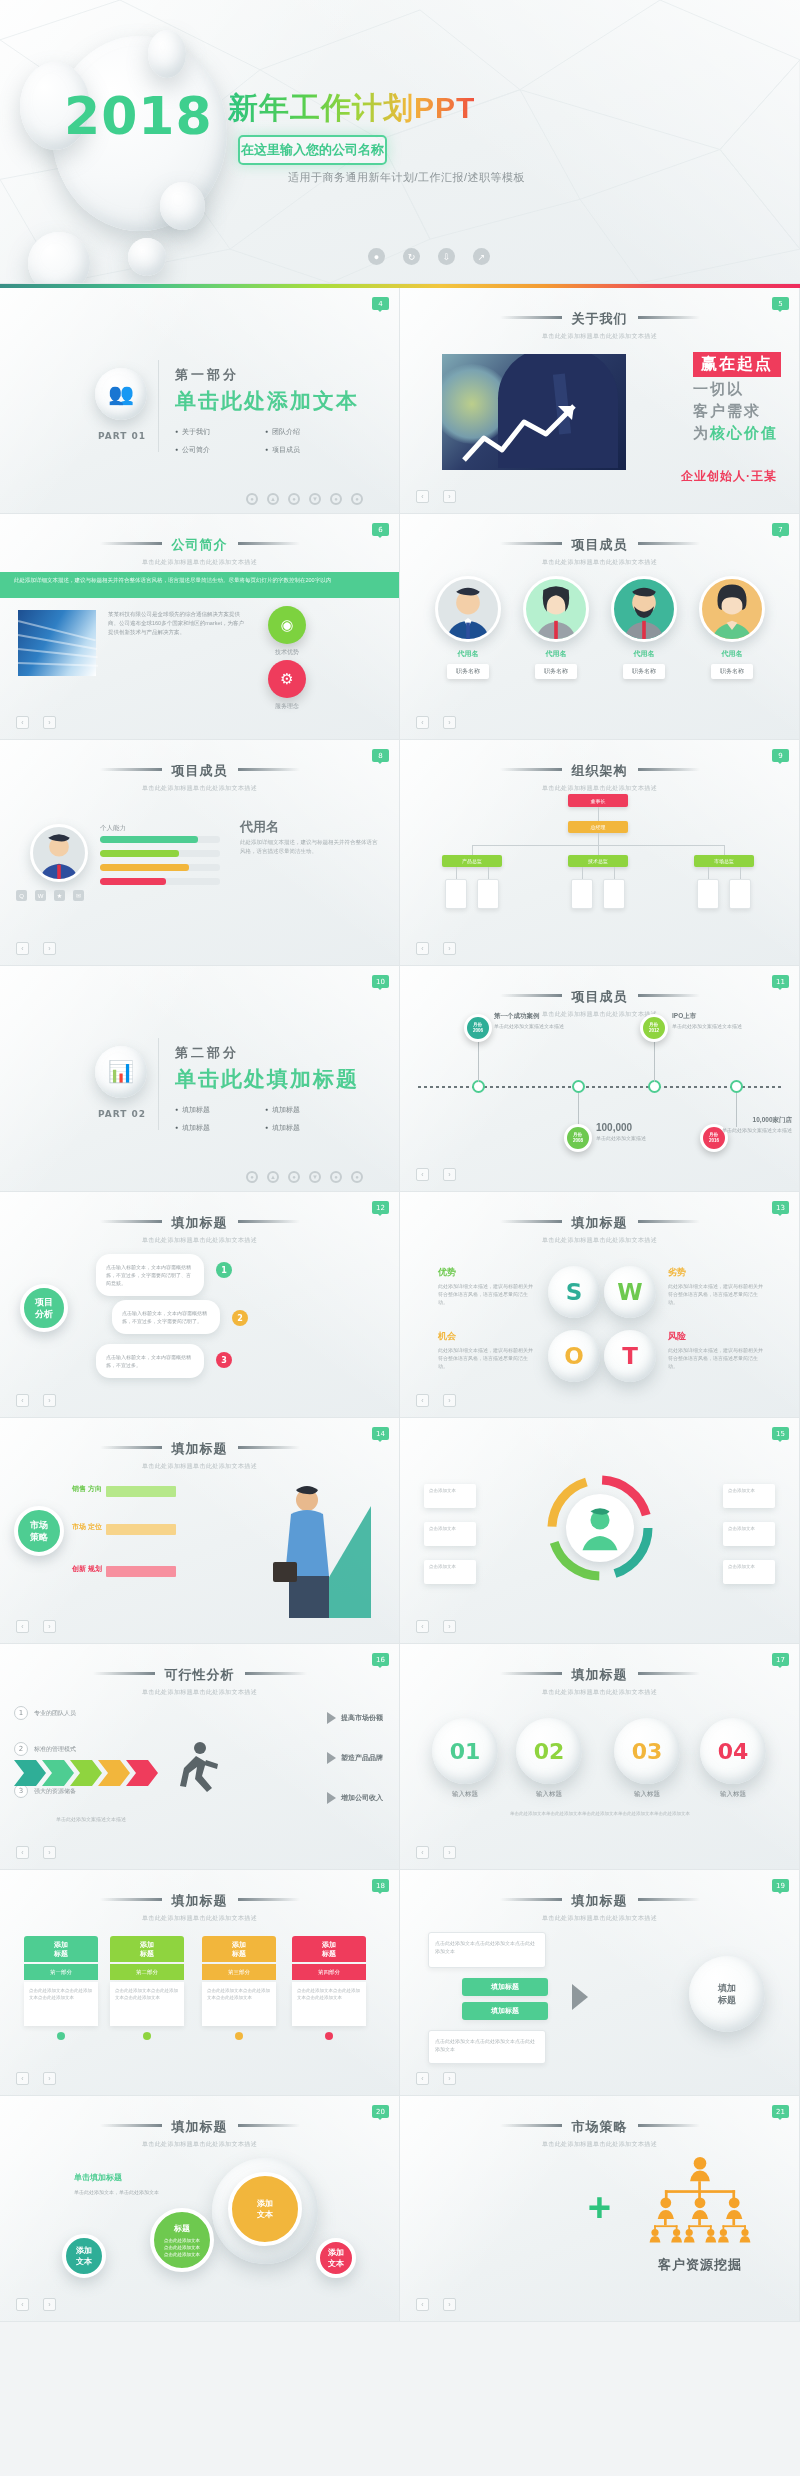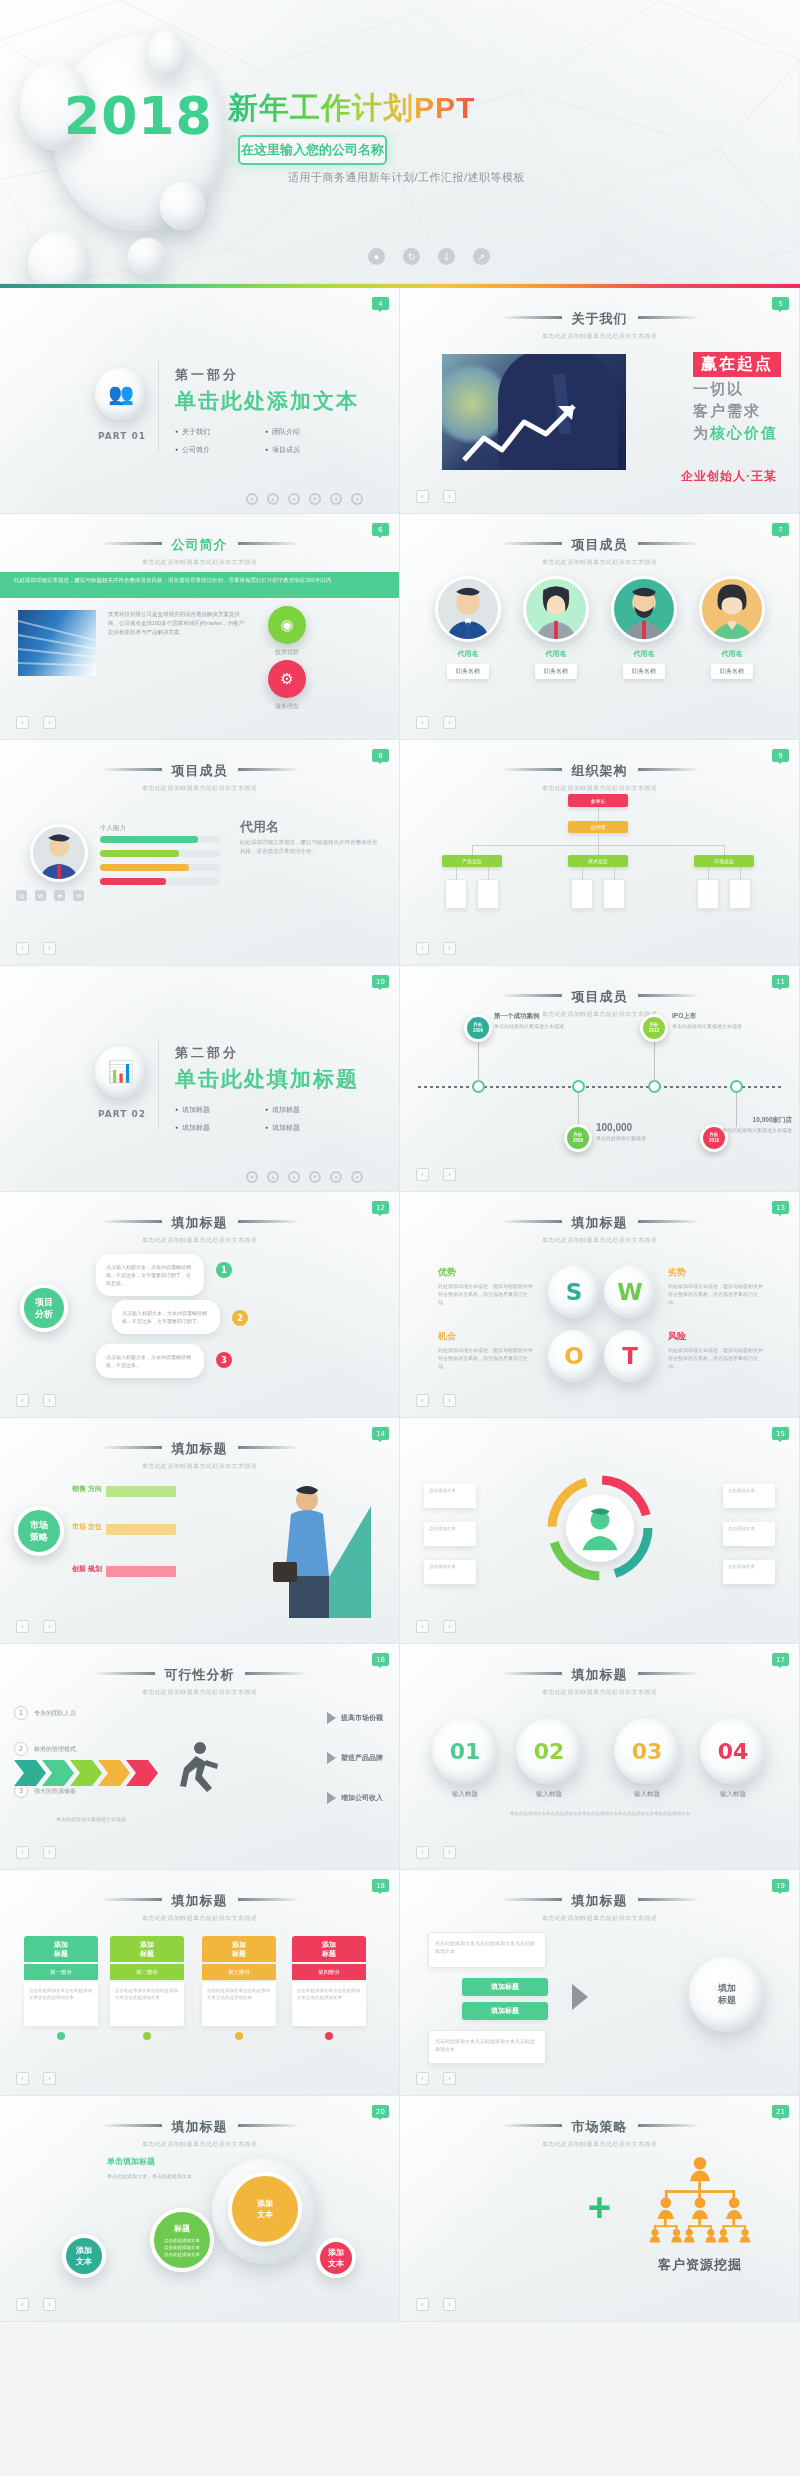--- a/index.html
+++ b/index.html
@@ -256,21 +256,21 @@
     box-shadow:0 8px 18px rgba(120,135,142,.3), inset -4px -5px 12px rgba(190,202,208,.5);
     display:flex;align-items:center;justify-content:center;text-align:center;
     font-size:9px;font-weight:bold;color:#6f797d;line-height:12px;}
 
   
   .cz{position:absolute; border-radius:50%; display:flex; flex-direction:column; align-items:center;
     justify-content:center; text-align:center; color:#fff; font-weight:bold; border:4px solid #fff;
     box-shadow:0 6px 14px rgba(120,135,142,.3);}
   .cz .ttl{font-size:8px; line-height:11px;}
   .cz .bd{font-size:4.5px; line-height:7px; font-weight:normal; margin-top:3px;}
-  .cz-txt{position:absolute; left:74px; top:60px; width:120px;margin-left:33px;}
+  .cz-txt{position:absolute; left:74px; top:76px; width:120px;}
   .cz-txt .h{font-size:8px;font-weight:bold;color:#4ecd92;}
   .cz-txt .b{font-size:5px;line-height:9px;color:#a6aeb1;margin-top:5px;}
 
   
   .mp{position:absolute; top:60px; width:150px; text-align:center;}
   .mp .lbl{font-size:13px;font-weight:bold;color:#5a6468;margin-top:6px;letter-spacing:1px;}
   .mp-plus{position:absolute; left:50%; top:96px; transform:translateX(-50%); color:#2fc47e; font-size:40px; font-weight:bold; line-height:30px;}
   .clearfix::after{content:"";display:block;clear:both;}
 </style>
 </head>

